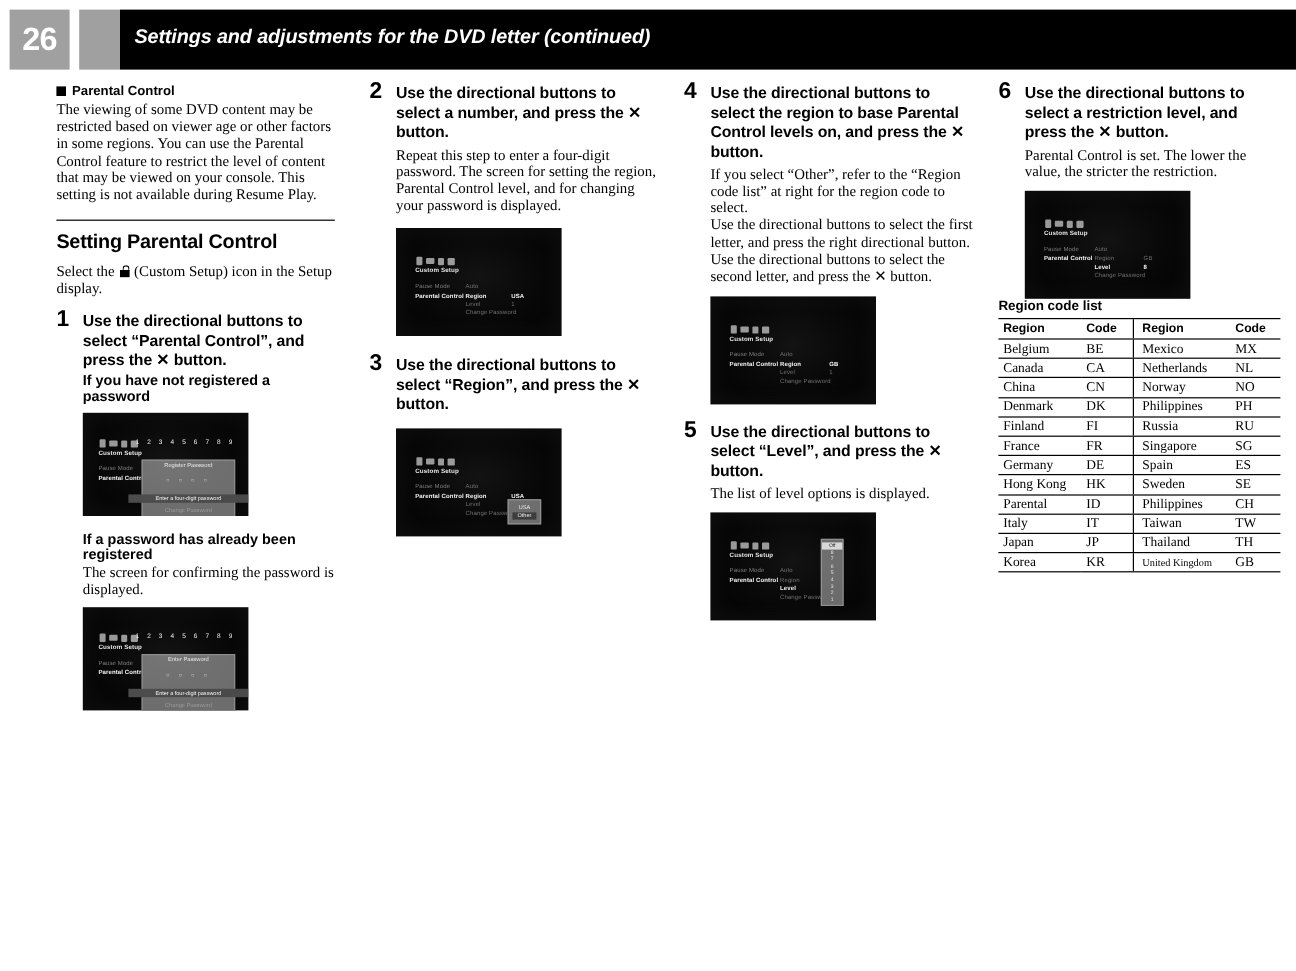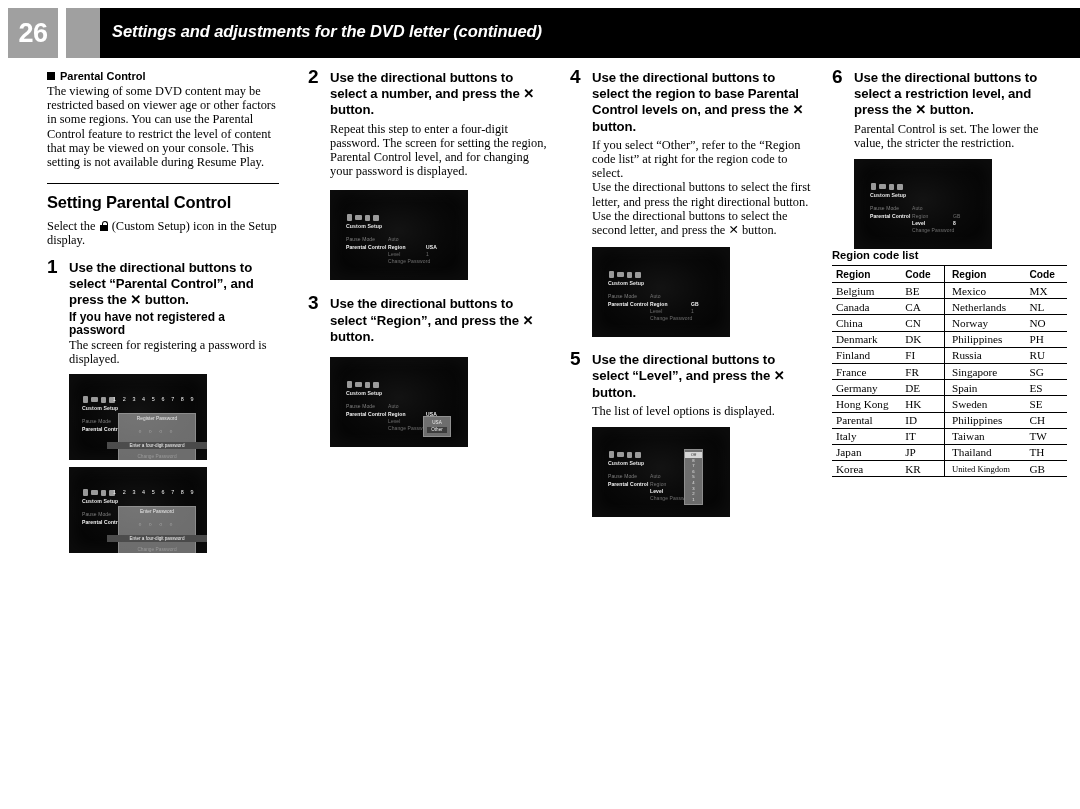--- a/index.html
+++ b/index.html
@@ -237,21 +237,20 @@
     <span>Select the</span>
     <span class="lock-icon"><span class="shackle"></span><span class="body"></span></span>
     <span>(Custom Setup) icon in the Setup display.</span>
   </p>
 
   <div class="step">
     <div class="step-num">1</div>
     <div class="step-title">Use the directional buttons to select “Parental Control”, and press the ✕ button.</div>
     <div class="step-body">
       <p class="sub-head">If you have not registered a password</p>
-      <p class="body-txt">The screen for registering a password is displayed.</p>
     </div>
   </div>
 
   <div class="tv" style="width:138px;height:86px;margin-left:22px;margin-top:7px;">
     <div class="tv-icons" style="left:14px;top:22px;">
       <i class="ic-disc"></i>
         <i class="ic-screen"></i>
         <i class="ic-lock"></i>
         <i class="ic-spk"></i>
     </div>
@@ -265,20 +264,24 @@
     <div class="tv-row tv-val-dim" style="left:57px;top:59px;">Level</div>
     <div class="tv-row tv-val-dim" style="left:57px;top:66px;">Change Password</div>
     <div class="tv-dialog" style="left:49px;top:39px;width:76px;height:48px;">
       <div class="dlg-title">Register Password</div>
       <div class="dlg-dots">○ ○ ○ ○</div>
       <div class="dlg-hint">Enter a four-digit password</div>
       <div class="dlg-change">Change Password</div>
     </div>
   </div>
 
+  <div class="step-body" style="margin-top:13px;">
+    <p class="sub-head">If a password has already been registered</p>
+    <p class="body-txt">The screen for confirming the password is displayed.</p>
+  </div>
 
   <div class="tv" style="width:138px;height:86px;margin-left:22px;margin-top:7px;">
     <div class="tv-icons" style="left:14px;top:22px;">
       <i class="ic-disc"></i>
         <i class="ic-screen"></i>
         <i class="ic-lock"></i>
         <i class="ic-spk"></i>
     </div>
     <div class="tv-menu-title" style="left:13px;top:31px;">Custom Setup</div>
     <div class="tv-digits" style="left:44px;top:22px;">1 2 3 4 5 6 7 8 9</div>

